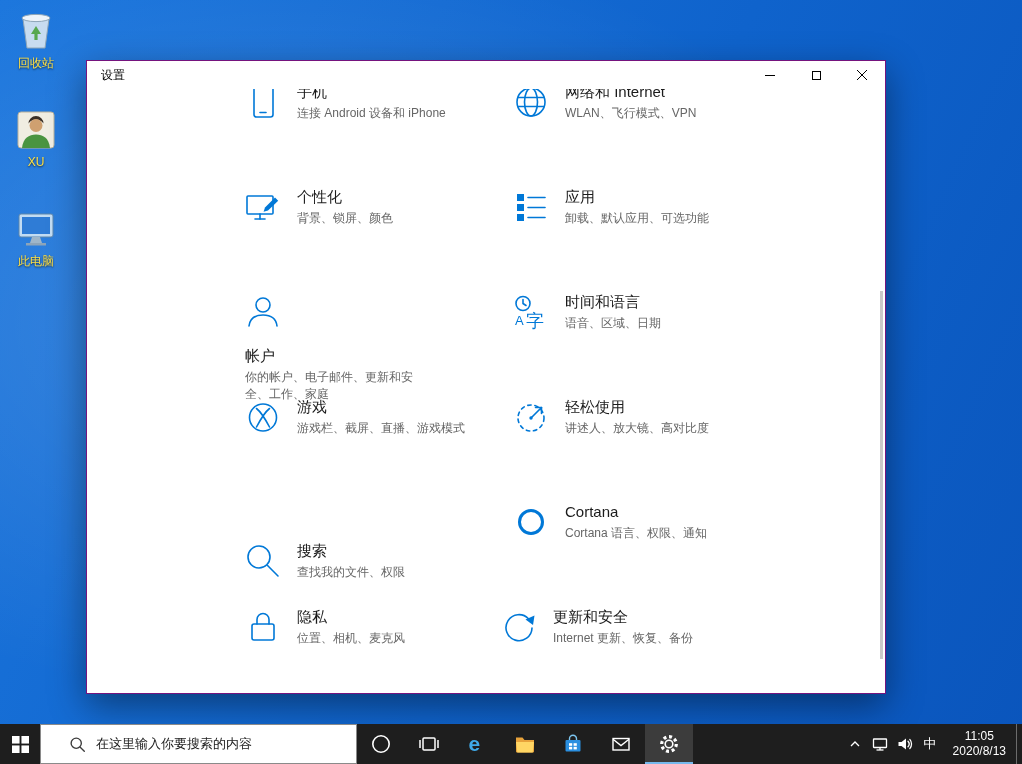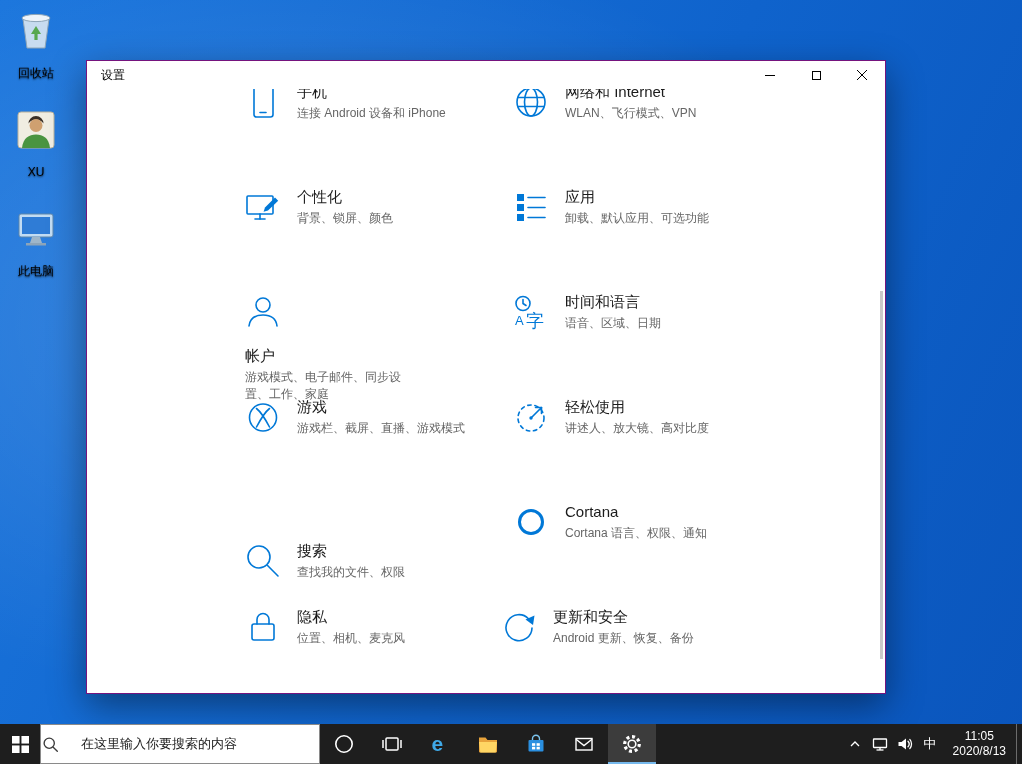--- a/index.html
+++ b/index.html
@@ -12,21 +12,21 @@
   .desktop-bg {
     position:absolute; inset:0;
     background:
       radial-gradient(1100px 700px at 28% 42%, rgba(255,255,255,0.16), rgba(255,255,255,0) 55%),
       linear-gradient(115deg,#1b76dd 0%, #0f63cc 55%, #0a55bc 100%);
   }
   
   .desk-icon { position:absolute; left:0; width:72px; text-align:center; }
   .dico { width:44px; height:44px; margin:0 auto; }
   .dico svg { width:44px; height:44px; display:block; }
-  .dlabel { margin-top:13px; font-size:12px; color:#000000; text-shadow:0 1px 2px rgba(0,0,0,.75); }
+  .dlabel { margin-top:3px; font-size:12px; color:#fde047; text-shadow:0 1px 2px rgba(0,0,0,.75); }
 
   
   .window {
     position:absolute; left:86px; top:60px; width:800px; height:634px;
     background:#a21caf; border:1px solid rgba(0,0,0,.28);
     box-shadow:0 12px 34px rgba(0,0,0,.42);
   }
   .titlebar { position:relative; height:28px; display:flex; align-items:center; background:#fff; z-index:3; }
   .win-title { margin-left:14px; font-size:12px; color:#000; }
   .win-controls { position:absolute; top:0; right:0; height:28px; display:flex; }
@@ -37,21 +37,21 @@
   .cat { position:absolute; display:flex; gap:16px; width:250px; }
   .cat .icon { width:36px; height:36px; flex:0 0 36px; margin-top:2px; color:var(--accent,#0078d7); }
   .ic { width:36px; height:36px; display:block; fill:none; stroke:currentColor; stroke-width:1.6; stroke-linecap:round; stroke-linejoin:round; }
   .cat .title { font-size:15px; color:#1b1b1b; line-height:20px; }
   .cat .sub { font-size:12px; color:#666; line-height:17px; margin-top:3px; width:178px; }
   .scroll-thumb { position:absolute; right:2px; top:230px; width:3px; height:368px; background:#c9c9c9; }
 
   
   .taskbar { position:absolute; left:0; bottom:0; width:1022px; height:40px; background:#1e1e1e; display:flex; align-items:stretch; z-index:9; }
   .tb-start { width:40px; display:flex; align-items:center; justify-content:center; }
-  .searchbox { width:280px; background:#fff; border:1px solid #8a8a8a; display:flex; align-items:center; gap:22px; padding-left:1px; }
+  .searchbox { width:317px; background:#fff; border:1px solid #8a8a8a; display:flex; align-items:center; gap:10px; padding-left:28px; }
   .search-text { font-size:13px; color:#1b1b1b; white-space:nowrap; }
   #tb-buttons { display:flex; }
   .tb-btn { width:48px; display:flex; align-items:center; justify-content:center; }
   .tb-btn.active { background:#3c3c3c; box-shadow:inset 0 -2px 0 #76b9ed; }
   .tbi svg { width:22px; height:22px; display:block; }
   .tray { margin-left:auto; display:flex; align-items:center; }
   .tray-item { width:25px; height:40px; display:flex; align-items:center; justify-content:center; }
   .tray-item svg { display:block; }
   .ime-text { color:#fff; font-size:13px; }
   .clock { color:#fff; font-size:12px; text-align:center; line-height:15px; padding:0 10px; }
@@ -172,21 +172,21 @@
       </div>
       <div class="cat" style="left: 158px; top: 203px; flex-direction: column;">
         <div class="icon">
           <svg class="ic" viewBox="0 0 36 36">
             <circle cx="18" cy="11" r="7"></circle>
             <path d="M4 32 c1-8 7-11 14-11 s13 3 14 11"></path>
           </svg>
         </div>
         <div class="txt">
           <div class="title">帐户</div>
-          <div class="sub">游戏模式、电子邮件、同步设置、工作、家庭</div>
+          <div class="sub">你的帐户、电子邮件、更新和安全、工作、家庭</div>
         </div>
       </div>
       <div class="cat" style="left: 426px; top: 203px;">
         <div class="icon">
           <svg class="ic" viewBox="0 0 36 36">
             <circle cx="10" cy="9.5" r="7"></circle>
             <path d="M10 5.5 v4 l3 2"></path>
             <text x="2" y="31" font-size="13" fill="currentColor" stroke="none" font-family="sans-serif">A</text>
             <text x="13" y="33" font-size="18" fill="currentColor" stroke="none" font-family="sans-serif">字</text>
           </svg>
@@ -259,21 +259,21 @@
       </div>
       <div class="cat" style="left: 414px; top: 518px;">
         <div class="icon">
           <svg class="ic" viewBox="0 0 36 36">
             <path d="M27.5 9.8 A13 13 0 1 0 31 19"></path>
             <path d="M24.5 10.5 l9-4 l-1.5 9.5 z" fill="currentColor" stroke="none"></path>
           </svg>
         </div>
         <div class="txt">
           <div class="title">更新和安全</div>
-          <div class="sub">Android 更新、恢复、备份</div>
+          <div class="sub">Internet 更新、恢复、备份</div>
         </div>
       </div>
     </div>
   <div class="scroll-thumb"></div>
 </div>
 
 <div class="taskbar">
   <div class="tb-start">
     <svg width="17" height="17" viewBox="0 0 18 18">
         <rect x="0" y="0" width="8" height="8" fill="#fff"></rect>

